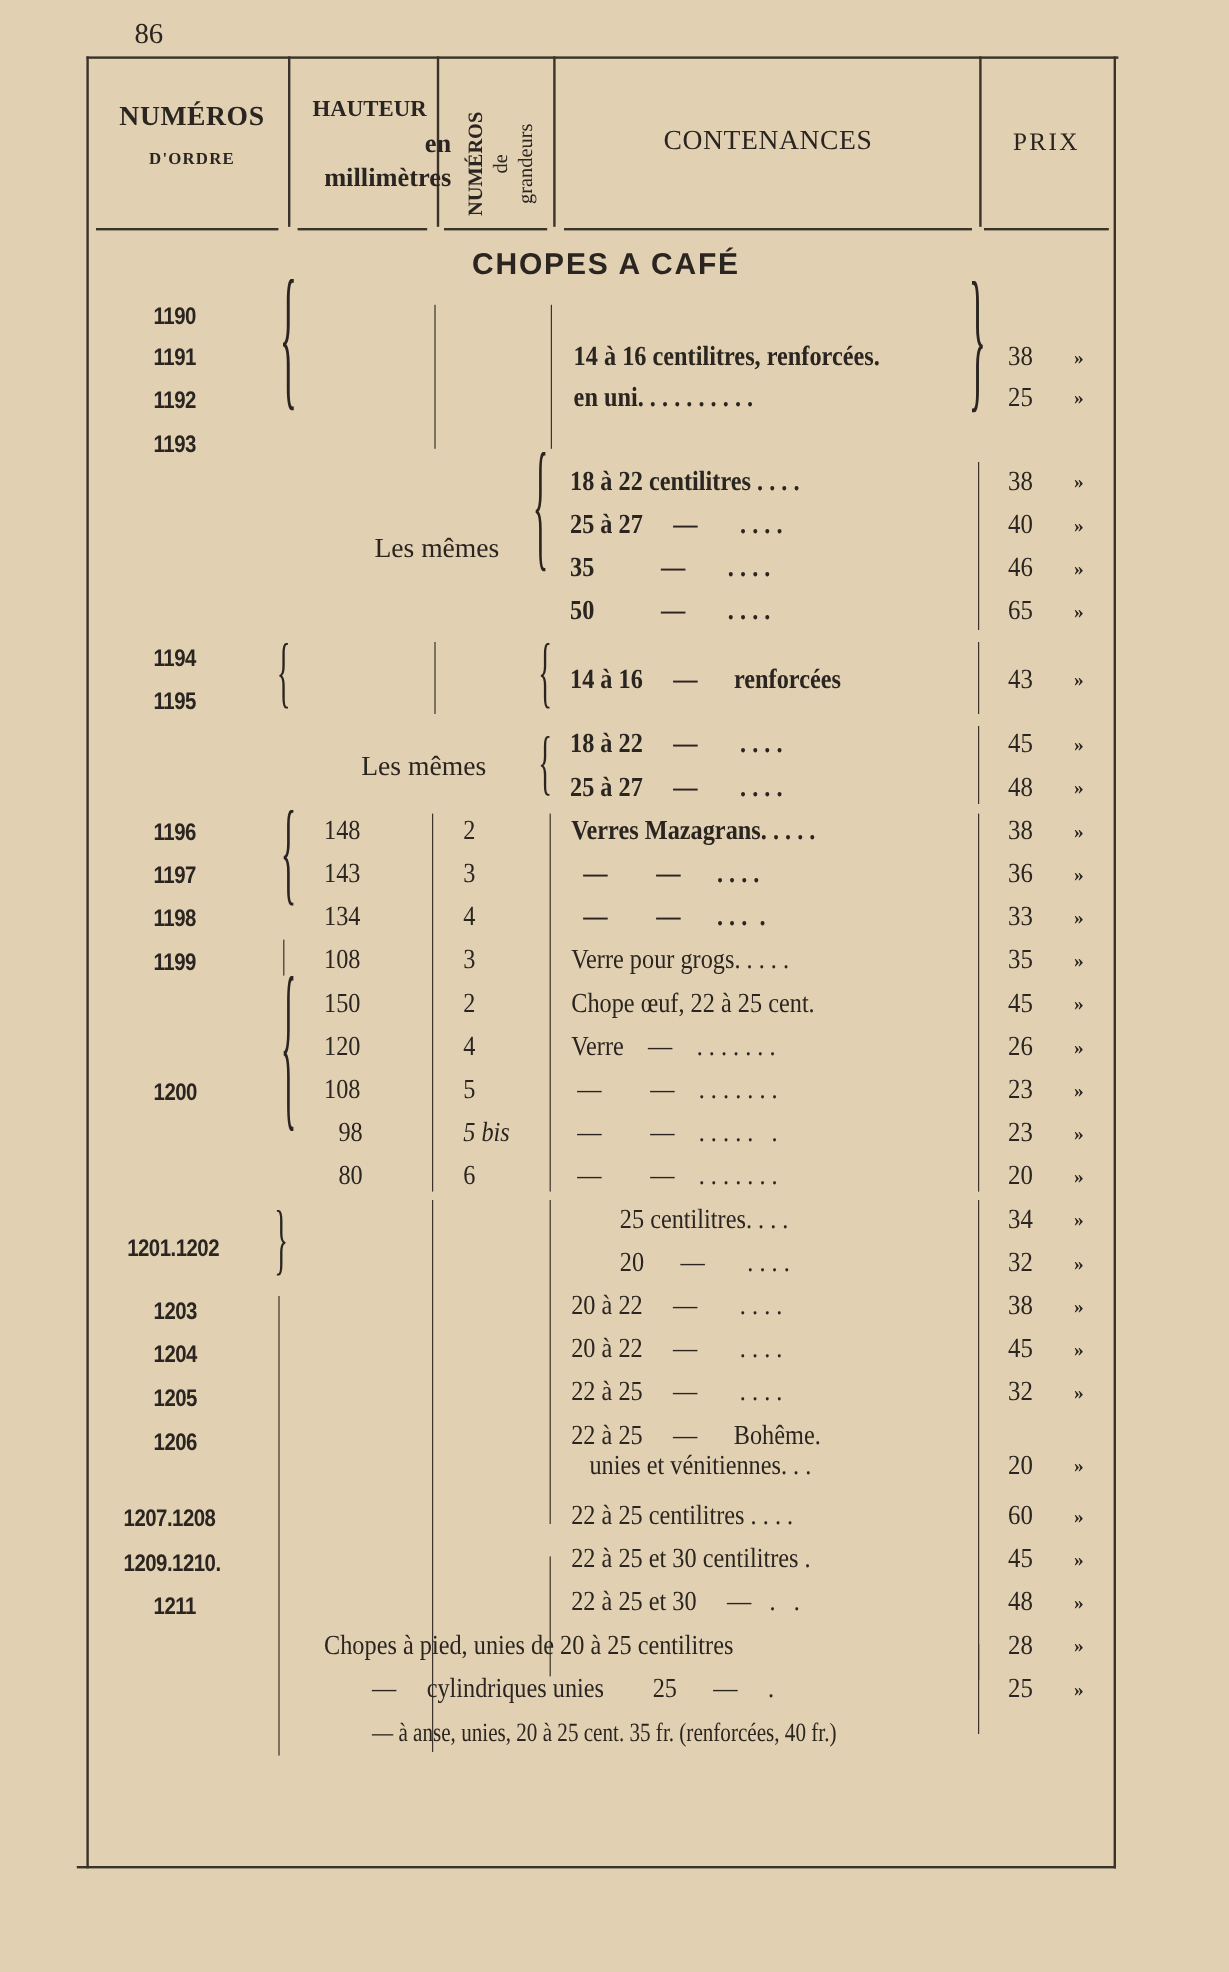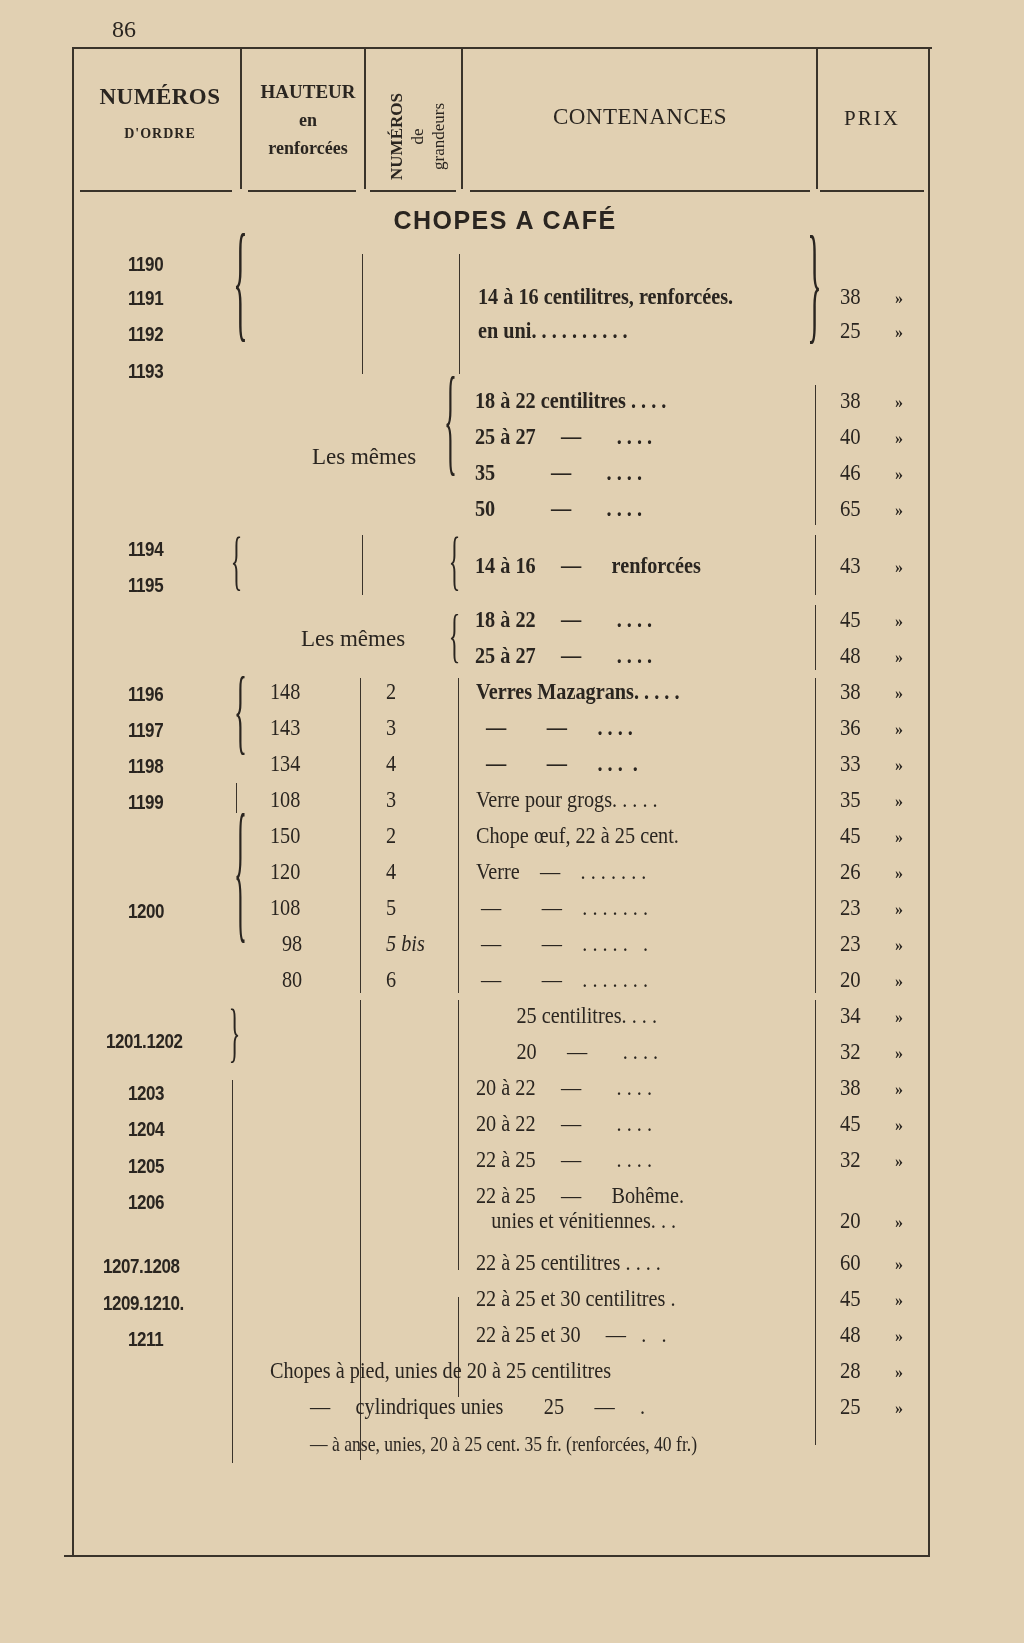--- a/index.html
+++ b/index.html
@@ -7,21 +7,21 @@
        font-family:"Liberation Serif","DejaVu Serif",serif;color:#2a2520;}
   .abs{position:absolute;}
   .vline{position:absolute;width:2px;background:#3a332a;}
   .hline{position:absolute;height:2px;background:#3a332a;}
   .pagenum{left:112px;top:16px;font-size:24px;}
   .hdr{position:absolute;text-align:center;}
   .h-ordre{left:80px;top:84px;width:160px;}
   .h-ordre .a{font-size:23px;font-weight:bold;letter-spacing:0.5px;}
   .h-ordre .b{font-size:14px;font-weight:bold;margin-top:16px;letter-spacing:1px;}
   .h-haut{left:240px;top:78px;width:136px;font-size:19px;font-weight:bold;line-height:28px;}
-  .h-haut .s{font-size:18px;}
+  .h-haut .s{font-size:22px;text-align:right;}
   .h-gr{left:372px;top:60px;width:90px;height:110px;}
   .h-gr .rot{position:absolute;left:-10px;top:45px;width:110px;transform:rotate(-90deg);
              text-align:center;font-size:17px;font-weight:bold;line-height:21px;}
   .h-cont{left:470px;top:104px;width:340px;font-size:23px;letter-spacing:0.5px;}
   .h-prix{left:818px;top:106px;width:108px;font-size:21px;letter-spacing:2px;}
   .section{left:340px;top:206px;width:330px;text-align:center;font-family:"Liberation Sans","DejaVu Sans",sans-serif;
            font-weight:bold;font-size:25px;letter-spacing:1.5px;}
   .num{position:absolute;font-family:"Liberation Sans","DejaVu Sans",sans-serif;font-weight:bold;font-size:20px;
        letter-spacing:-0.5px;transform:scaleX(0.85);transform-origin:left;}
   .t{position:absolute;font-size:23px;white-space:pre;transform:scaleX(0.88);transform-origin:left;}
@@ -52,21 +52,21 @@
 <div class="hline" style="left:470px;top:190px;width:340px;"></div>
 <div class="hline" style="left:820px;top:190px;width:104px;"></div>
 
 <div class="hdr h-ordre">
   <div class="a">NUMÉROS</div>
   <div class="b">D'ORDRE</div>
 </div>
 <div class="hdr h-haut">
   <div>HAUTEUR</div>
   <div class="s">en</div>
-  <div class="s">renforcées</div>
+  <div class="s">millimètres</div>
 </div>
 <div class="hdr h-gr">
   <div class="rot">
     <div>NUMÉROS</div>
     <div style="font-weight:normal">de</div>
     <div style="font-weight:normal">grandeurs</div>
   </div>
 </div>
 <div class="hdr h-cont">CONTENANCES</div>
 <div class="hdr h-prix">PRIX</div>

